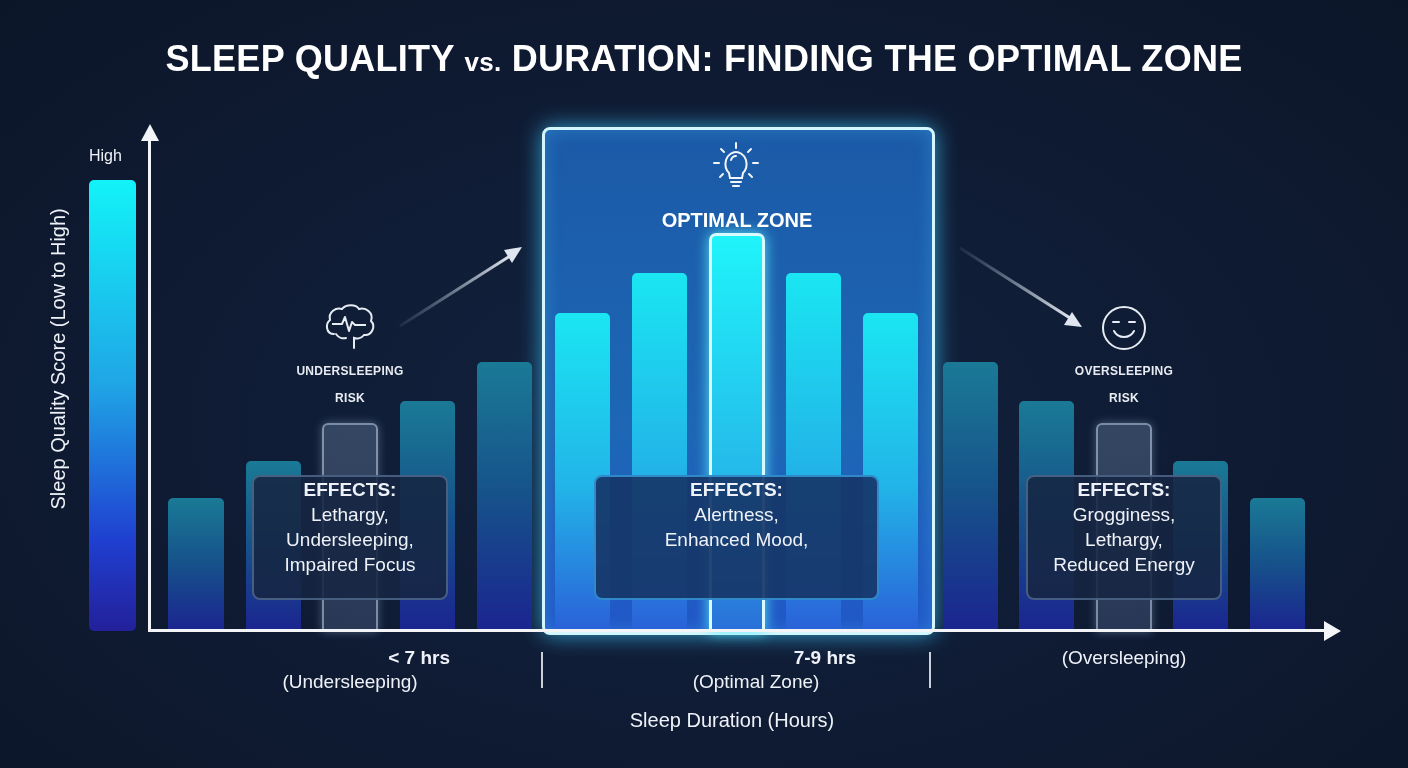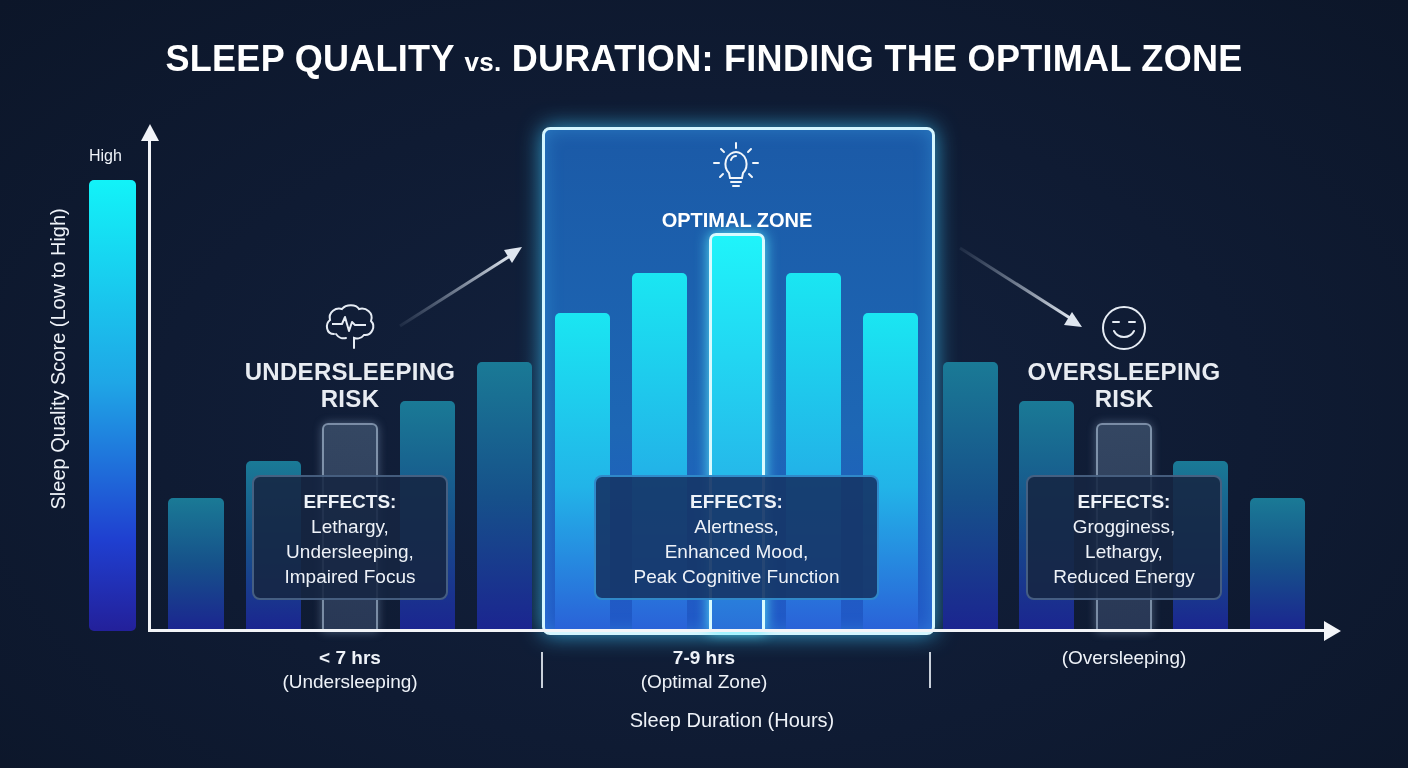--- a/index.html
+++ b/index.html
@@ -35,34 +35,34 @@
     box-shadow: 0 0 22px rgba(60,200,255,0.75), inset 0 0 18px rgba(80,200,255,0.3);
   }
   .axis-v { position:absolute; left:148px; top:138px; width:3px; height:494px; background:#f2f4f8; }
   .axis-h { position:absolute; left:148px; top:629px; width:1180px; height:3px; background:#f2f4f8; }
   .label-high { position:absolute; left:89px; top:147px; font-size:16px; color:#eef2f8; }
   .ylabel {
     position:absolute; left:-82px; top:358px; width:280px; text-align:center;
     transform: rotate(-90deg); font-size:20px; color:#eef2f8; white-space:nowrap;
   }
   .risk-title {
-    position:absolute; text-align:center; font-weight:700; font-size:24px; line-height:27px;
+    position:absolute; text-align:center; font-weight:700; font-size:12px; line-height:27px;
     color:#e8ecf2; letter-spacing:0.3px;
   }
   .zone-title { position:absolute; left:542px; width:390px; top:197px; text-align:center; font-weight:700; font-size:20px; color:#fff;margin-top:12px; }
   .effects {
     position:absolute; text-align:center; border-radius:8px;
-    font-size:19px; line-height:25px; color:#eef2f8; box-sizing:border-box; padding-top:12px;
+    font-size:19px; line-height:25px; color:#eef2f8; box-sizing:border-box; 
   }
   .effects.side { background: rgba(22,38,66,0.88); border:2px solid rgba(110,140,175,0.55); }
   .effects.mid { background: rgba(22,54,104,0.92); border:2px solid rgba(60,170,240,0.7); }
   .effects .head { font-weight:700; display:block; }
   .effects span.line { display:block; }
   .cat { position:absolute; text-align:center; font-size:19px; line-height:24px; color:#eef2f8; }
-  .cat .c-main { font-weight:700; display:block; }
+  .cat .c-main { font-weight:700; display:block;text-align:right; }
   .divider { position:absolute; width:2px; height:36px; background:#c9d0da; top:652px; }
   .xlabel { position:absolute; left:0; width:1464px; top:709px; text-align:center; font-size:20px; color:#eef2f8; }
   svg { position:absolute; overflow:visible; }
 </style>
 </head>
 <body>
 
 <div class="title"><span>SLEEP QUALITY </span><span class="vs">vs.</span><span> DURATION: FINDING THE OPTIMAL ZONE</span></div>
 
 <div class="ylabel">Sleep Quality Score (Low to High)</div>
@@ -159,35 +159,34 @@
 <div class="effects side" style="left:252px; top:475px; width:196px; height:125px;">
   <span class="head">EFFECTS:</span>
   <span class="line">Lethargy,</span>
   <span class="line">Undersleeping,</span>
   <span class="line">Impaired Focus</span>
 </div>
 <div class="effects mid" style="left:594px; top:475px; width:285px; height:125px;">
   <span class="head">EFFECTS:</span>
   <span class="line">Alertness,</span>
   <span class="line">Enhanced Mood,</span>
-  <span class="line">Peak Cognitive Function</span>
 </div>
 <div class="effects side" style="left:1026px; top:475px; width:196px; height:125px;">
   <span class="head">EFFECTS:</span>
   <span class="line">Grogginess,</span>
   <span class="line">Lethargy,</span>
   <span class="line">Reduced Energy</span>
 </div>
 
 <div class="cat" style="left:250px; width:200px; top:646px;">
   <span class="c-main">&lt; 7 hrs</span>
   <span>(Undersleeping)</span>
 </div>
 <div class="divider" style="left:541px;"></div>
-<div class="cat" style="left:604px; width:200px; top:646px;">
+<div class="cat" style="left:656px; width:200px; top:646px;">
   <span class="c-main">7-9 hrs</span>
   <span>(Optimal Zone)</span>
 </div>
 <div class="divider" style="left:929px;"></div>
 <div class="cat" style="left:1024px; width:200px; top:646px;">
   <span>(Oversleeping)</span>
 </div>
 
 <div class="xlabel">Sleep Duration (Hours)</div>
 

